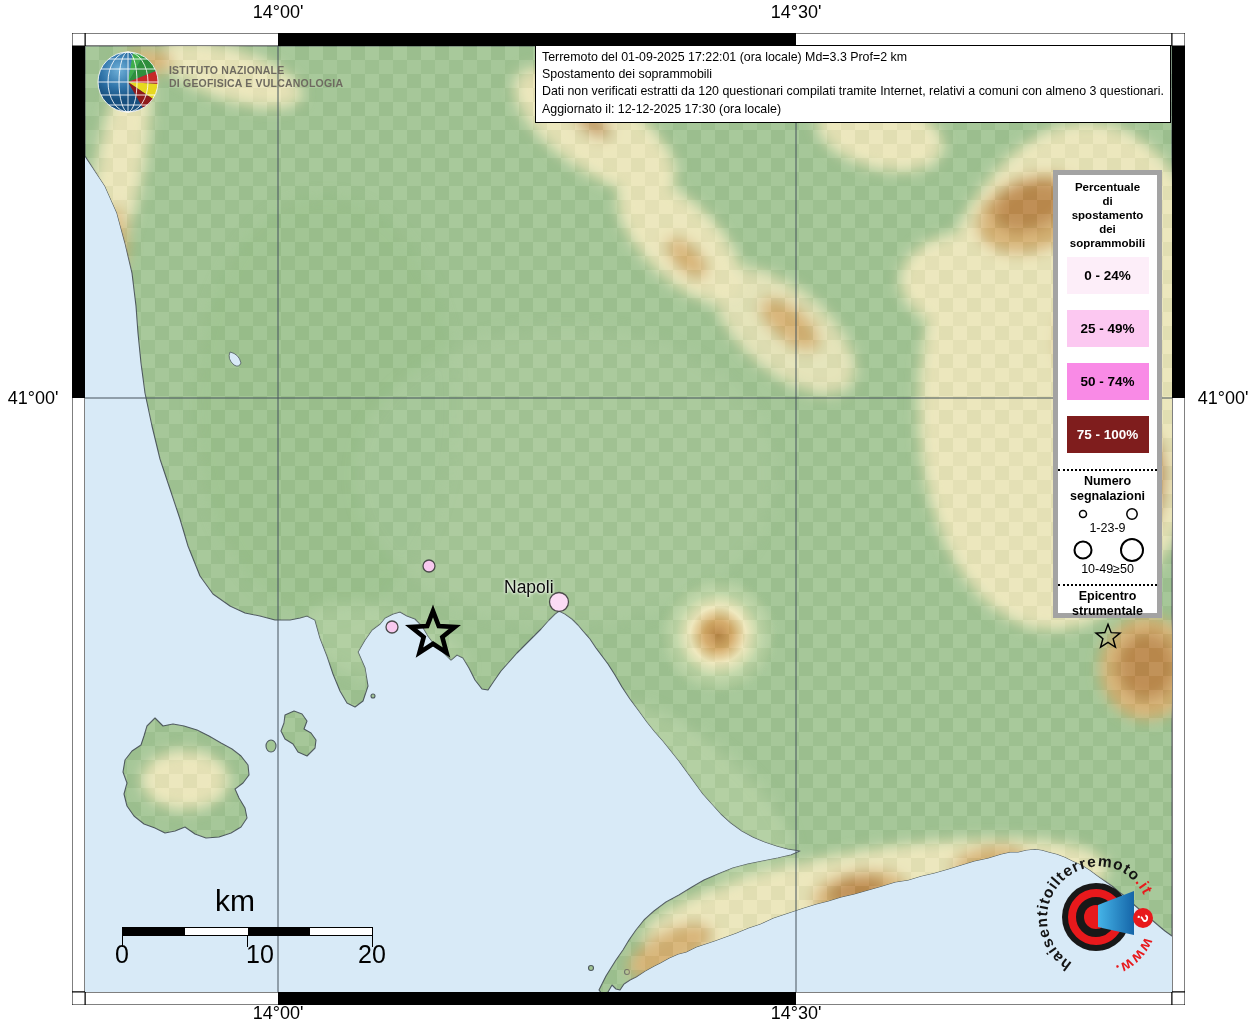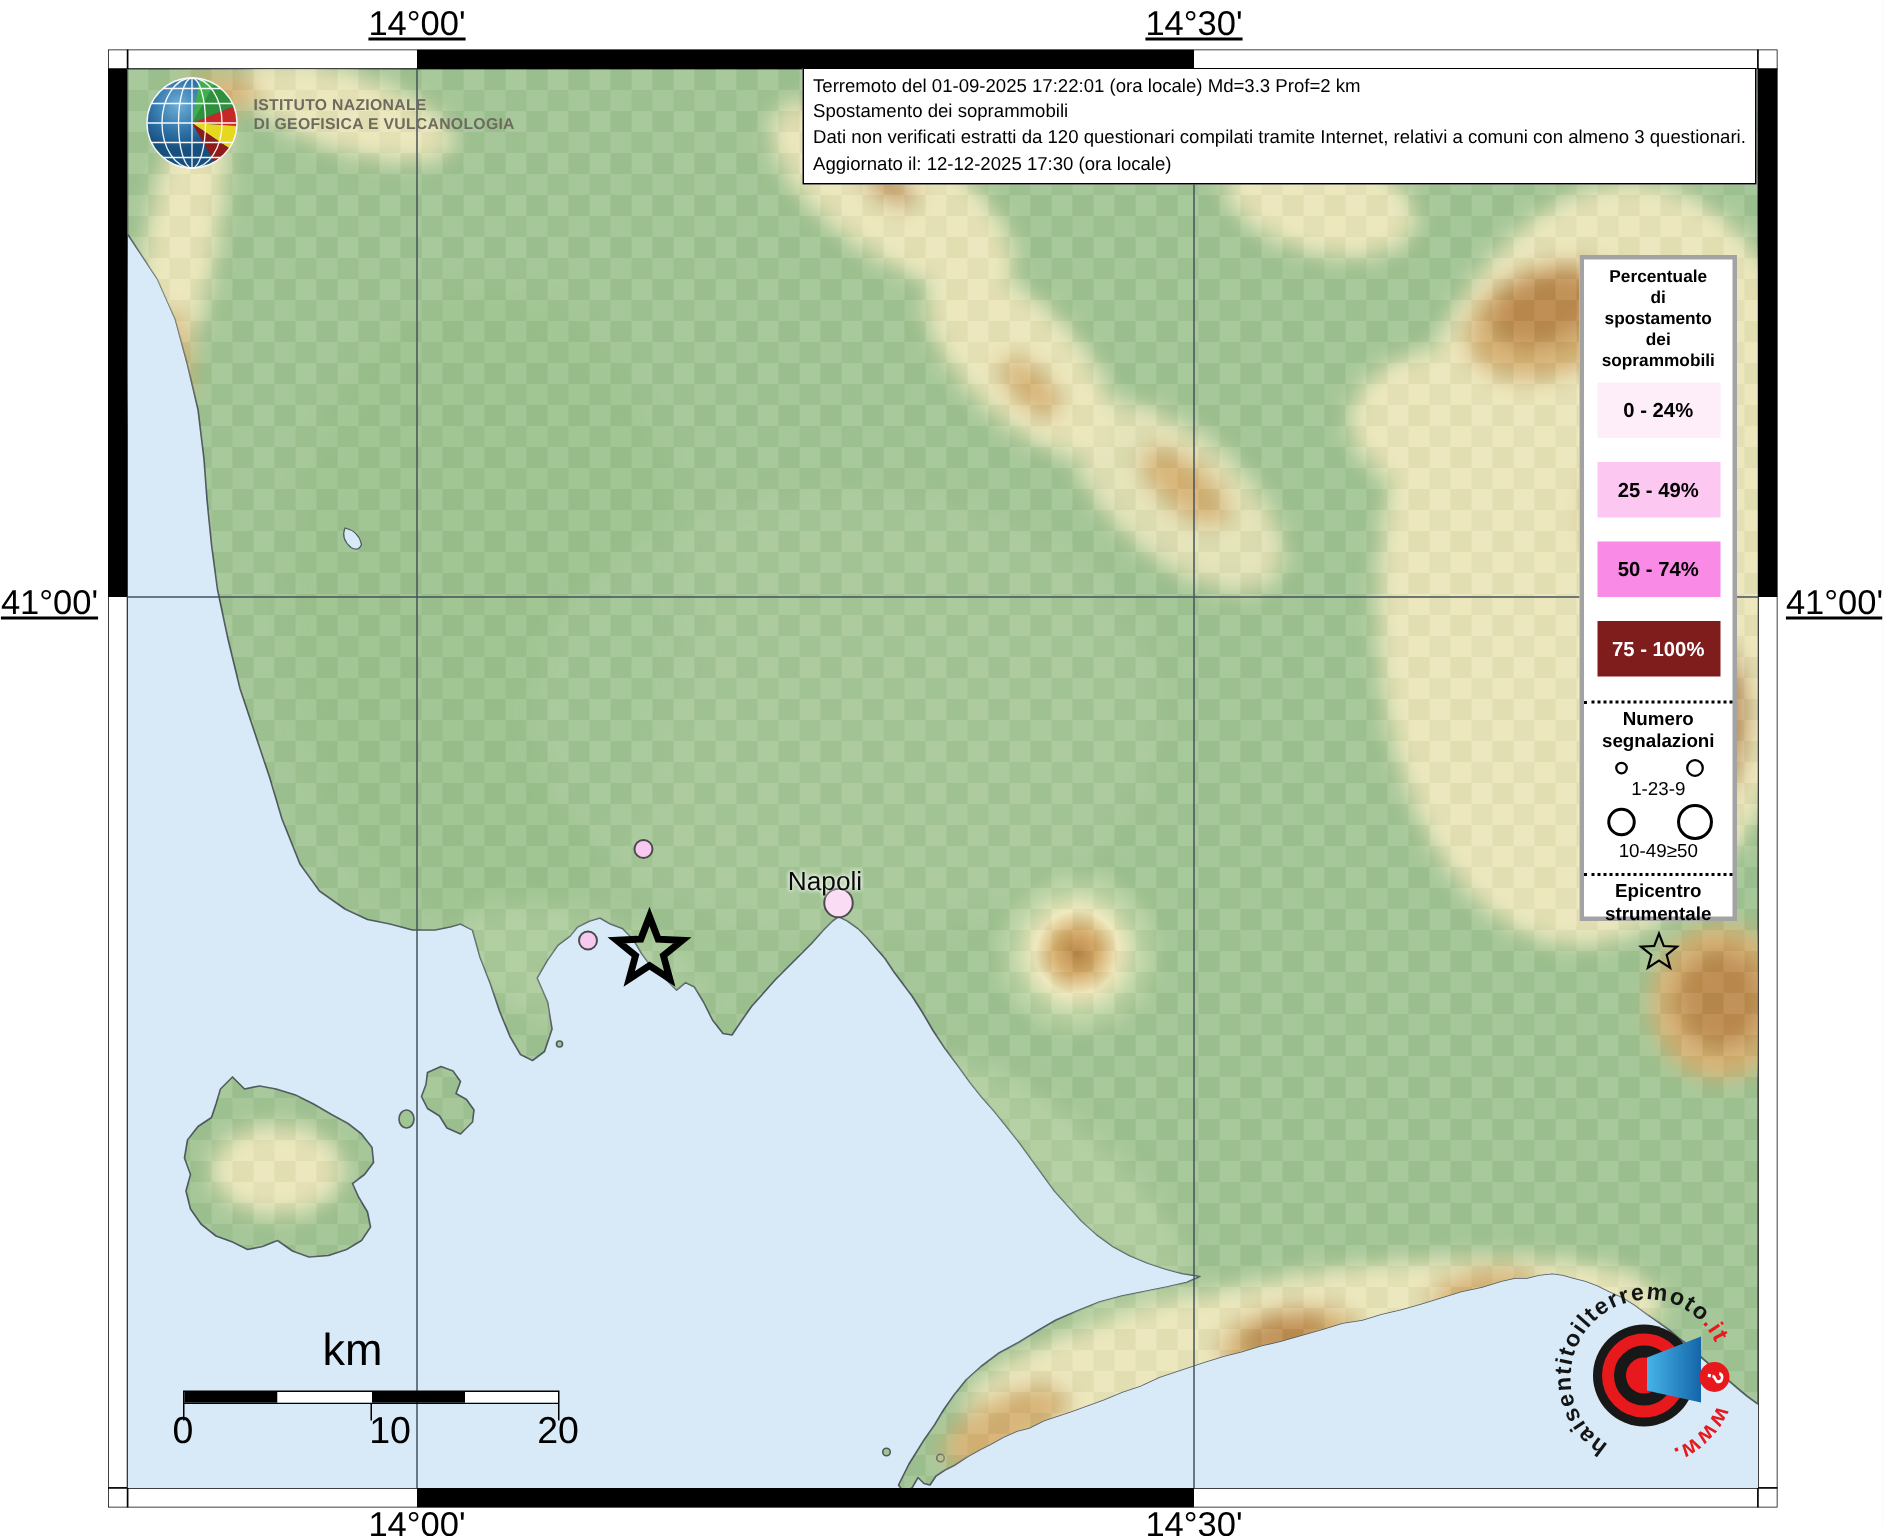--- a/index.html
+++ b/index.html
@@ -1,45 +1,45 @@
 <!DOCTYPE html>
 <html><head>
 <meta charset="utf-8">
 <style>
   html,body{margin:0;padding:0;background:#ffffff;}
   #page{position:relative;width:1255px;height:1024px;background:#ffffff;overflow:hidden;
         font-family:"Liberation Sans", sans-serif;}
   .abs{position:absolute;}
-  .coord{font-size:23px;color:#000;text-align:center;white-space:nowrap;text-decoration:underline;}
+  .coord{font-size:18px;color:#000;text-align:center;white-space:nowrap;}
   
   #info-box{left:535px;top:45px;width:622px;background:#fff;border:1px solid #000;
             padding:3px 6px 4px 6px;font-size:12.4px;line-height:17.2px;color:#000;}
   
   #ingv-text{left:169px;top:64px;font-size:10.5px;font-weight:bold;color:#6e6a60;
              line-height:13px;letter-spacing:.2px;}
   
-  #legend{left:1053px;top:170px;width:99px;height:438px;background:#fff;border:3px solid #a3a3a3;
+  #legend{left:1053px;top:170px;width:99px;height:438px;background:#fff;border:5px solid #a3a3a3;
           text-align:center;color:#000;}
   #legend .ltitle{padding-top:5px;font-size:11.5px;font-weight:bold;line-height:14px;white-space:pre-line;}
   .swatch{width:82px;height:37px;margin:7px auto 16px auto;font-size:13.5px;font-weight:bold;
           line-height:37px;text-align:center;}
   .swatch.white-text{color:#fff;}
   .dotted-sep{border:none;border-top:2px dotted #000;margin:8px 0 0 0;}
   .lsub{font-size:12.5px;font-weight:bold;line-height:15px;margin-top:3px;white-space:pre-line;}
   .sig-row{display:flex;justify-content:space-around;align-items:center;margin-top:2px;}
   .sig-lab{display:flex;justify-content:center;font-size:12.5px;line-height:13px;}
   
   #km-label{left:215px;top:884px;width:65px;text-align:left;font-size:30px;color:#000;}
   #scalebar{left:122px;top:927px;width:251px;height:9px;border:1px solid #000;display:flex;box-sizing:border-box;}
   #scalebar .seg{flex:1 1 auto;height:100%;}
   .seg.b{background:#000;} .seg.w{background:#fff;}
   .tick{width:1px;height:11px;background:#000;top:936px;}
   .sb-num{top:940px;width:44px;text-align:center;font-size:25px;color:#000;}
   
-  #city-label{left:504px;top:577px;width:92px;text-align:center;font-size:17.5px;color:#0a0a0a;
+  #city-label{left:504px;top:577px;width:92px;text-align:left;font-size:17.5px;color:#0a0a0a;
               text-shadow:0 0 3px #fff,0 0 3px #fff;}
   svg text{font-family:"Liberation Sans", sans-serif;}
 </style>
 </head>
 <body>
 
 <div id="page">
 
   <svg class="abs" style="left:72px;top:33px;" width="1113" height="972" viewBox="0 0 1113 972">
     <defs>

